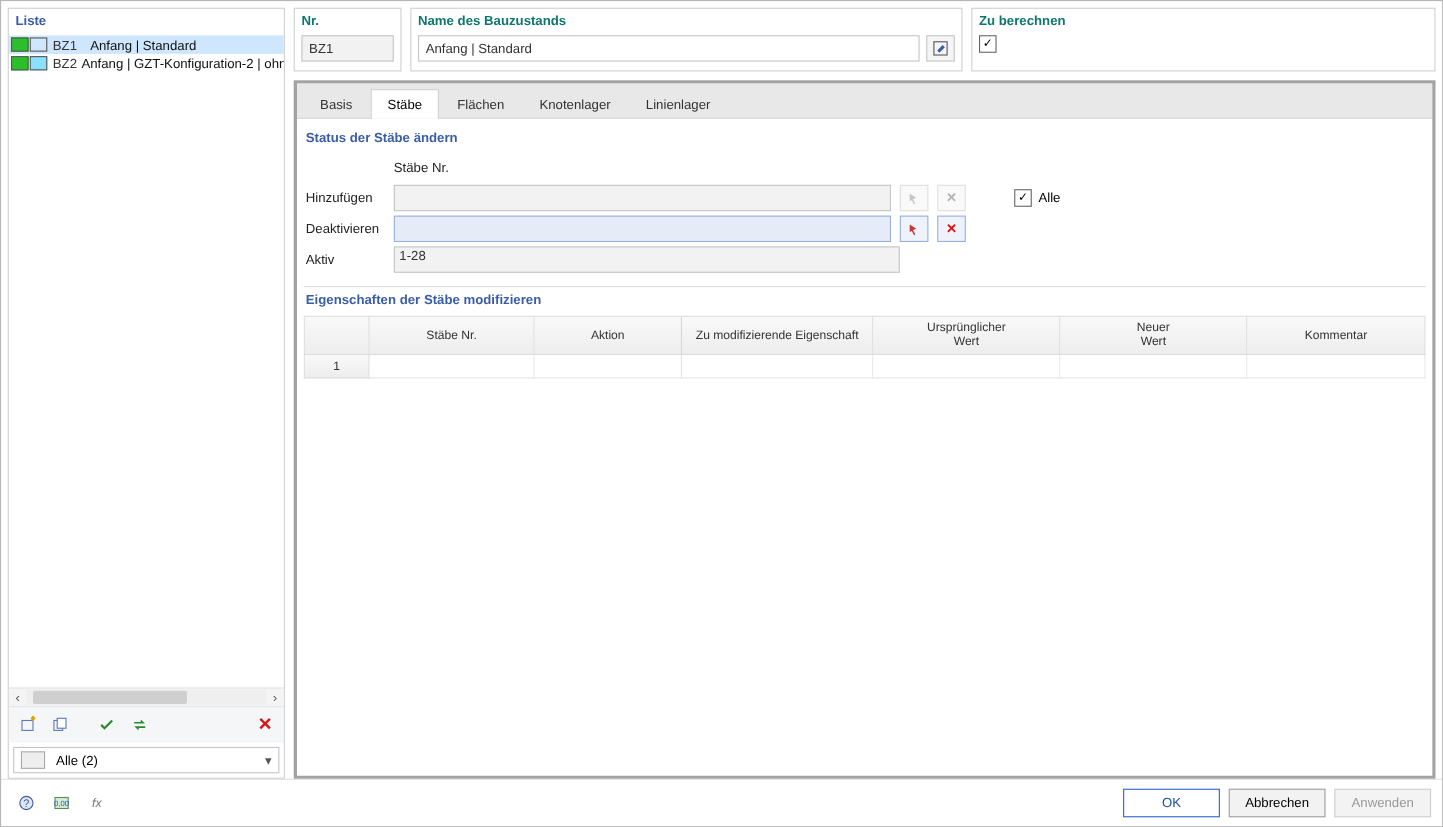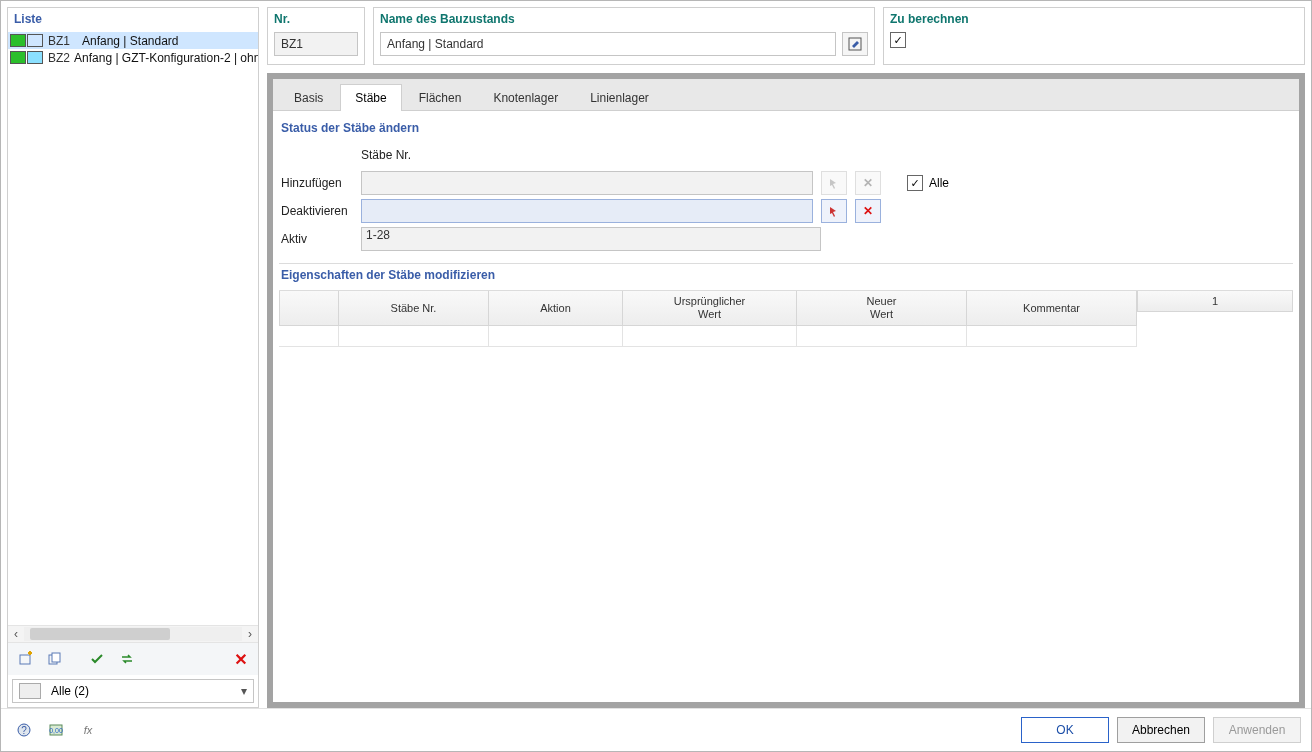--- a/index.html
+++ b/index.html
@@ -38,37 +38,37 @@
 .box .lbl{color:#0f766e;font-weight:700;padding:4px 6px 6px 6px}
 .nr-box{width:96px}
 .name-box{flex:1}
 .calc-box{width:420px}
 .field-row{display:flex;align-items:center;padding:0 6px 8px 6px;gap:6px}
 .txt-input{height:22px;border:1px solid #c5c5c5;background:#f2f2f2;padding:0 6px;display:flex;align-items:center;flex:1;color:#333}
 .name-input{background:#fff}
 .icon-btn{width:24px;height:22px;border:1px solid #c5c5c5;background:#f5f5f5;display:flex;align-items:center;justify-content:center}
 .checkbox{width:14px;height:14px;border:1px solid #666;display:flex;align-items:center;justify-content:center;background:#fff}
 .checkbox.checked::after{content:"✓";font-size:11px;line-height:1;color:#000}
-.tabs-wrap{border:6px solid #a3a3a3;flex:1;display:flex;flex-direction:column;min-height:0}
+.tabs-wrap{border:3px solid #a3a3a3;flex:1;display:flex;flex-direction:column;min-height:0}
 .tabs-bar{display:flex;background:#e8e8e8;border-bottom:1px solid #cfcfcf;padding:4px 6px 0 6px;gap:2px}
 .tab{padding:6px 14px;color:#333;border:1px solid transparent;border-bottom:none;position:relative;top:1px}
 .tab.active{background:#fff;border-color:#cfcfcf;color:#000}
 .tab-content{flex:1;background:#fff;display:flex;flex-direction:column;min-height:0;padding:6px 6px 0 6px;overflow:hidden}
 .section-title{color:#3a5da8;font-weight:600;padding:4px 2px 6px 2px}
 .status-grid{padding:0 2px 8px 2px}
 .status-row{display:flex;align-items:center;gap:8px;height:28px}
 .status-label{width:72px;color:#222}
 .status-input{flex:0 0 450px;height:22px;border:1px solid #c5c5c5;background:#f2f2f2}
 .status-input.active{background:#e6ecf7;border-color:#9ab1dd}
 .status-input.ro{background:#f2f2f2}
 .small-btn{width:24px;height:22px;border:1px solid #c5c5c5;background:#f5f5f5;display:flex;align-items:center;justify-content:center}
 .small-btn.disabled{opacity:.55}
 .x-red{color:#d11}
 .x-gray{color:#777}
-.all-check{display:flex;align-items:center;gap:6px;margin-left:18px}
+.all-check{display:flex;align-items:center;gap:6px;margin-left:36px}
 .divider{height:1px;background:#dcdcdc;margin:2px 0 0 0}
 .table-wrap{flex:1;border-top:1px solid #dcdcdc;margin-top:2px;overflow:hidden}
 .grid{display:grid;grid-template-columns:60px 150px 134px 174px 170px 170px 1fr}
 .grid .hd{background:linear-gradient(#f9f9f9,#ededed);border:1px solid #d6d6d6;border-top:none;border-left:none;display:flex;align-items:center;justify-content:center;height:34px;text-align:center;color:#333;font-size:11px;line-height:1.15}
 .grid .hd:first-child{border-left:1px solid #d6d6d6}
 .grid .row-hd{background:linear-gradient(#f9f9f9,#ededed);border:1px solid #d6d6d6;border-top:none;display:flex;align-items:center;justify-content:center;height:20px;color:#333;font-size:11px}
 .grid .cell{border-right:1px solid #e3e3e3;border-bottom:1px solid #e3e3e3;height:20px;background:#fff}
 .footer{display:flex;align-items:center;gap:8px;padding:8px 10px;border-top:1px solid #e2e2e2}
 .footer .left-icons{display:flex;gap:6px}
 .footer .spacer{flex:1}
@@ -232,20 +232,21 @@
             </div>
           </div>
 
           <div class="divider"></div>
           <div class="section-title">Eigenschaften der Stäbe modifizieren</div>
           <div class="table-wrap">
             <div class="grid">
               <div class="hd"></div>
               <div class="hd">Stäbe Nr.</div>
               <div class="hd">Aktion</div>
+              <div class="hd">Zu modifizierende Eigenschaft</div>
               <div class="hd" style="white-space:pre">Ursprünglicher
 Wert</div>
               <div class="hd" style="white-space:pre">Neuer
 Wert</div>
               <div class="hd">Kommentar</div>
 
               <div class="row-hd">1</div>
               <div class="cell"></div>
               <div class="cell"></div>
               <div class="cell"></div>

